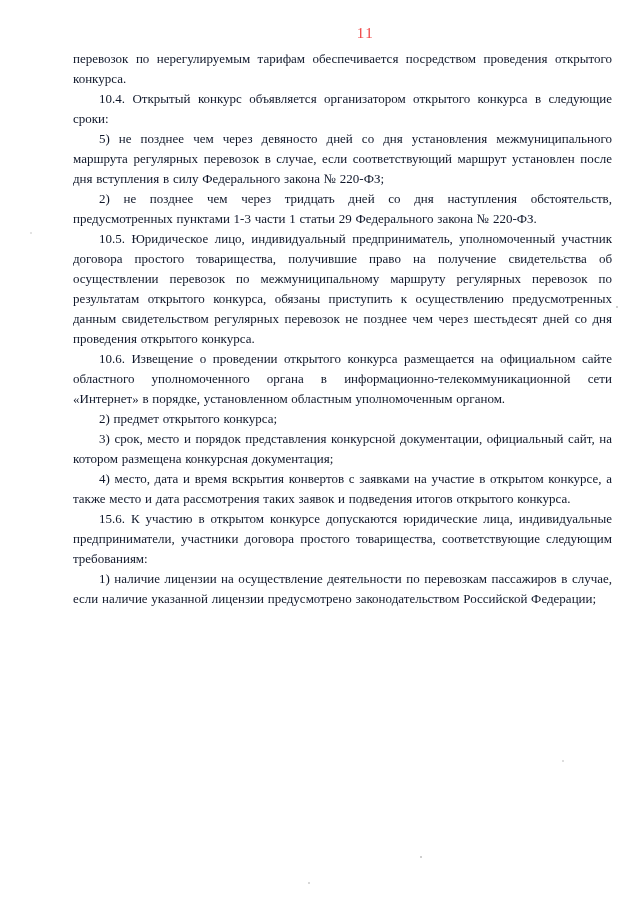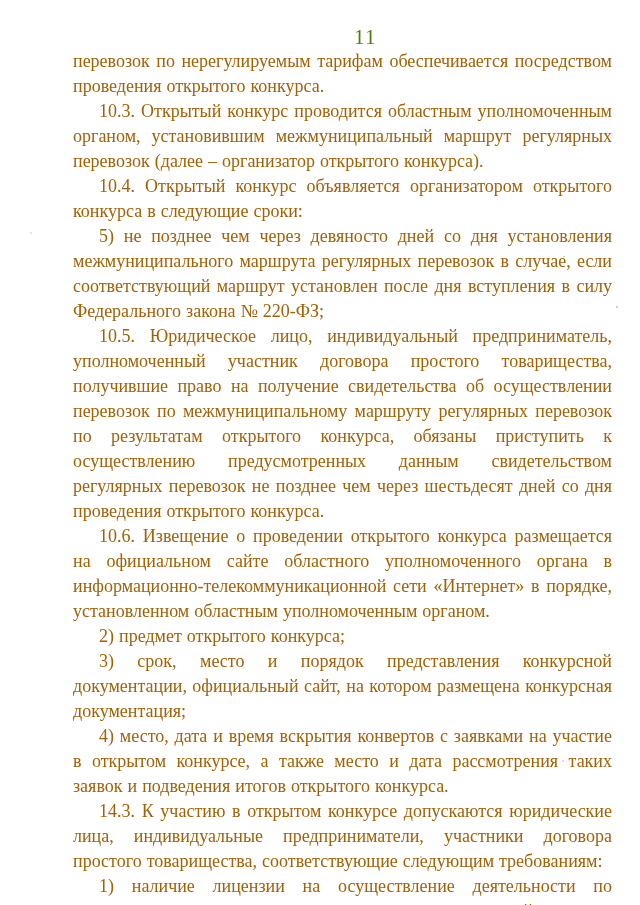--- a/index.html
+++ b/index.html
@@ -17,38 +17,38 @@
     overflow: hidden;
     -webkit-font-smoothing: antialiased;
   }
   .page-number {
     position: absolute;
     top: 25px;
     left: 73px;
     width: 539px;
     text-align: center;
     transform: translateX(23px);
-    font-size: 21px;
+    font-size: 15px;
     letter-spacing: 1.5px;
-    color: #4d7c0f;
+    color: #ef4444;
   }
   .content {
     position: absolute;
     top: 49px;
     left: 73px;
     width: 539px;
   }
   .para {
     margin: 0;
-    font-size: 18px;
-    line-height: 25px;
+    font-size: 13px;
+    line-height: 20px;
     text-align: justify;
     text-indent: 26px;
     word-spacing: 0.5px;
-    color: #a16207;
+    color: #0f172a;
   }
   .para.noindent {
     text-indent: 0;
   }
   
   .speck {
     position: absolute;
     width: 2px;
     height: 2px;
     border-radius: 50%;
@@ -64,29 +64,29 @@
 </style>
 </head>
 <body>
 
 <div class="page">
 
   <div class="page-number">11</div>
 
   <div class="content">
     <p class="para noindent">перевозок по нерегулируемым тарифам обеспечивается посредством проведения открытого конкурса.</p>
-    <p class="para">10.3. Открытый конкурс проводится областным уполномоченным органом, установившим межмуниципальный маршрут регулярных перевозок (далее – организатор открытого конкурса).</p>
     <p class="para">10.4. Открытый конкурс объявляется организатором открытого конкурса в следующие сроки:</p>
     <p class="para">5) не позднее чем через девяносто дней со дня установления межмуниципального маршрута регулярных перевозок в случае, если соответствующий маршрут установлен после дня вступления в силу Федерального закона № 220-ФЗ;</p>
+    <p class="para">2) не позднее чем через тридцать дней со дня наступления обстоятельств, предусмотренных пунктами 1-3 части 1 статьи 29 Федерального закона № 220-ФЗ.</p>
     <p class="para">10.5. Юридическое лицо, индивидуальный предприниматель, уполномоченный участник договора простого товарищества, получившие право на получение свидетельства об осуществлении перевозок по межмуниципальному маршруту регулярных перевозок по результатам открытого конкурса, обязаны приступить к осуществлению предусмотренных данным свидетельством регулярных перевозок не позднее чем через шестьдесят дней со дня проведения открытого конкурса.</p>
     <p class="para">10.6. Извещение о проведении открытого конкурса размещается на официальном сайте областного уполномоченного органа в информационно-телекоммуникационной сети «Интернет» в порядке, установленном областным уполномоченным органом.</p>
     <p class="para">2) предмет открытого конкурса;</p>
     <p class="para">3) срок, место и порядок представления конкурсной документации, официальный сайт, на котором размещена конкурсная документация;</p>
     <p class="para">4) место, дата и время вскрытия конвертов с заявками на участие в открытом конкурсе, а также место и дата рассмотрения таких заявок и подведения итогов открытого конкурса.</p>
-    <p class="para">14.3. К участию в открытом конкурсе допускаются юридические лица, индивидуальные предприниматели, участники договора простого товарищества, соответствующие следующим требованиям:</p>
+    <p class="para">15.6. К участию в открытом конкурсе допускаются юридические лица, индивидуальные предприниматели, участники договора простого товарищества, соответствующие следующим требованиям:</p>
     <p class="para">1) наличие лицензии на осуществление деятельности по перевозкам пассажиров в случае, если наличие указанной лицензии предусмотрено законодательством Российской Федерации;</p>
   </div>
 
   <div class="speck s1"></div>
   <div class="speck s2"></div>
   <div class="speck s3"></div>
   <div class="speck s4"></div>
   <div class="speck s5"></div>
   <div class="speck s6"></div>
   <div class="speck s7"></div>

